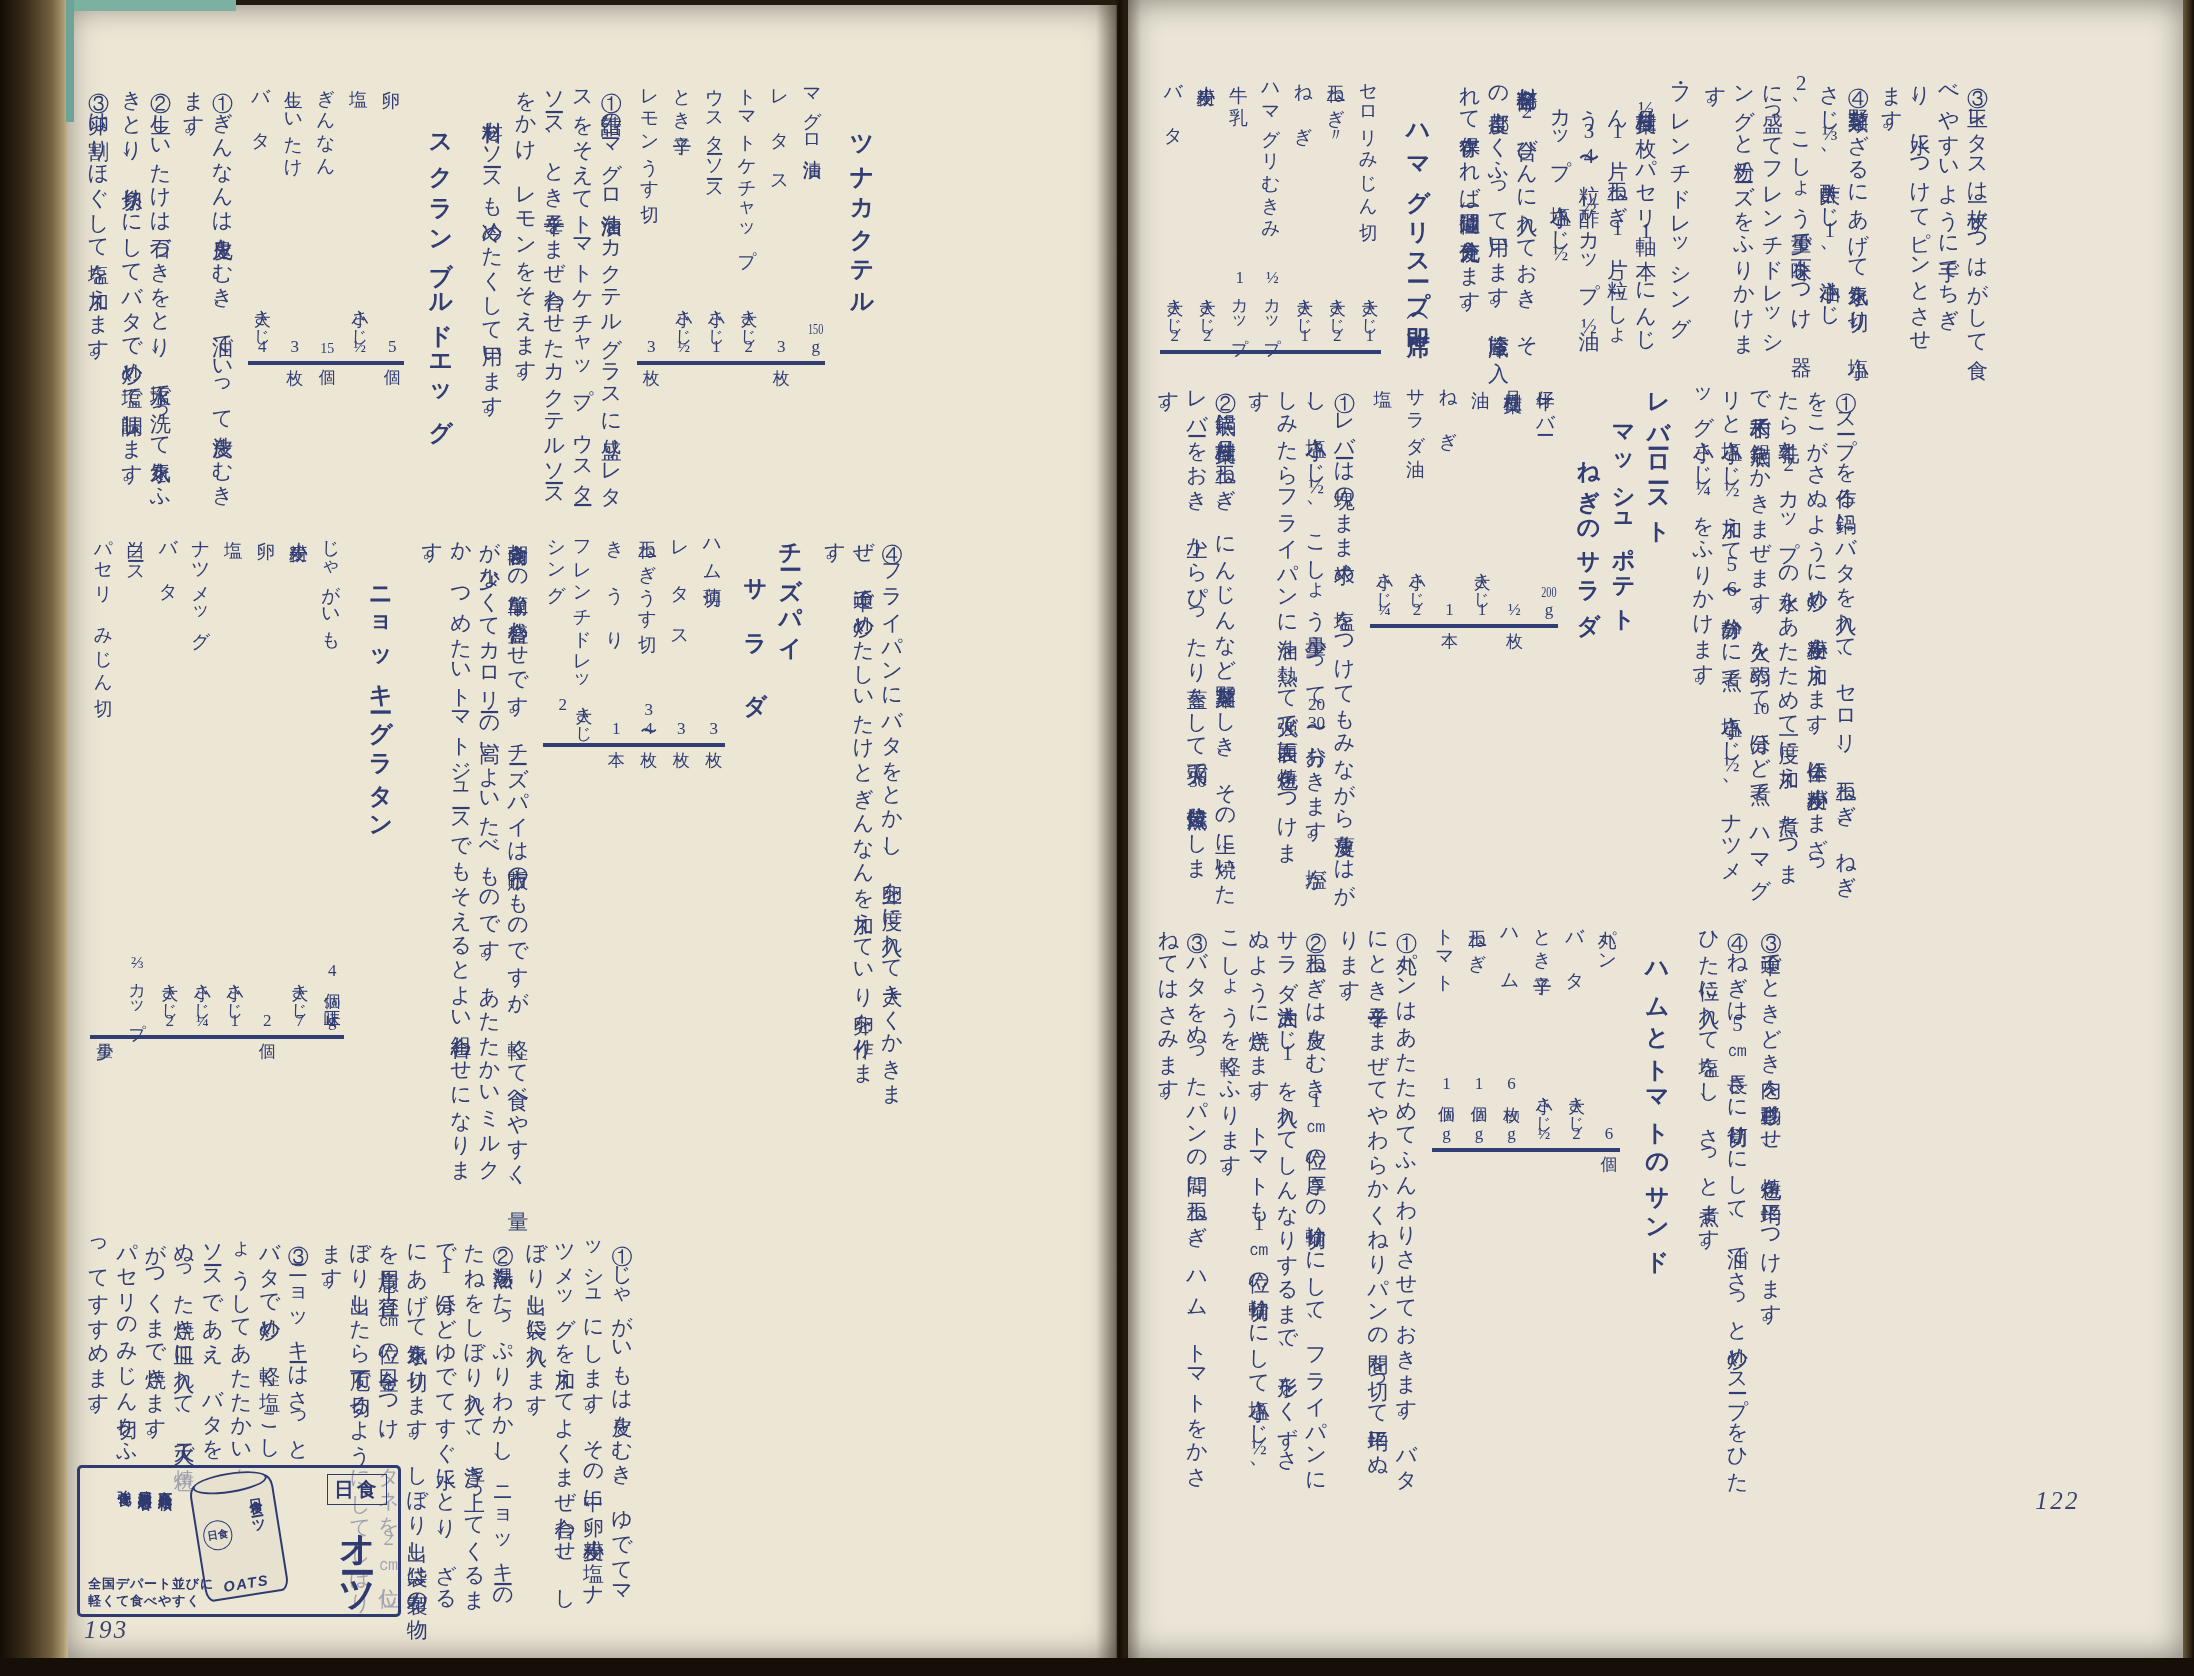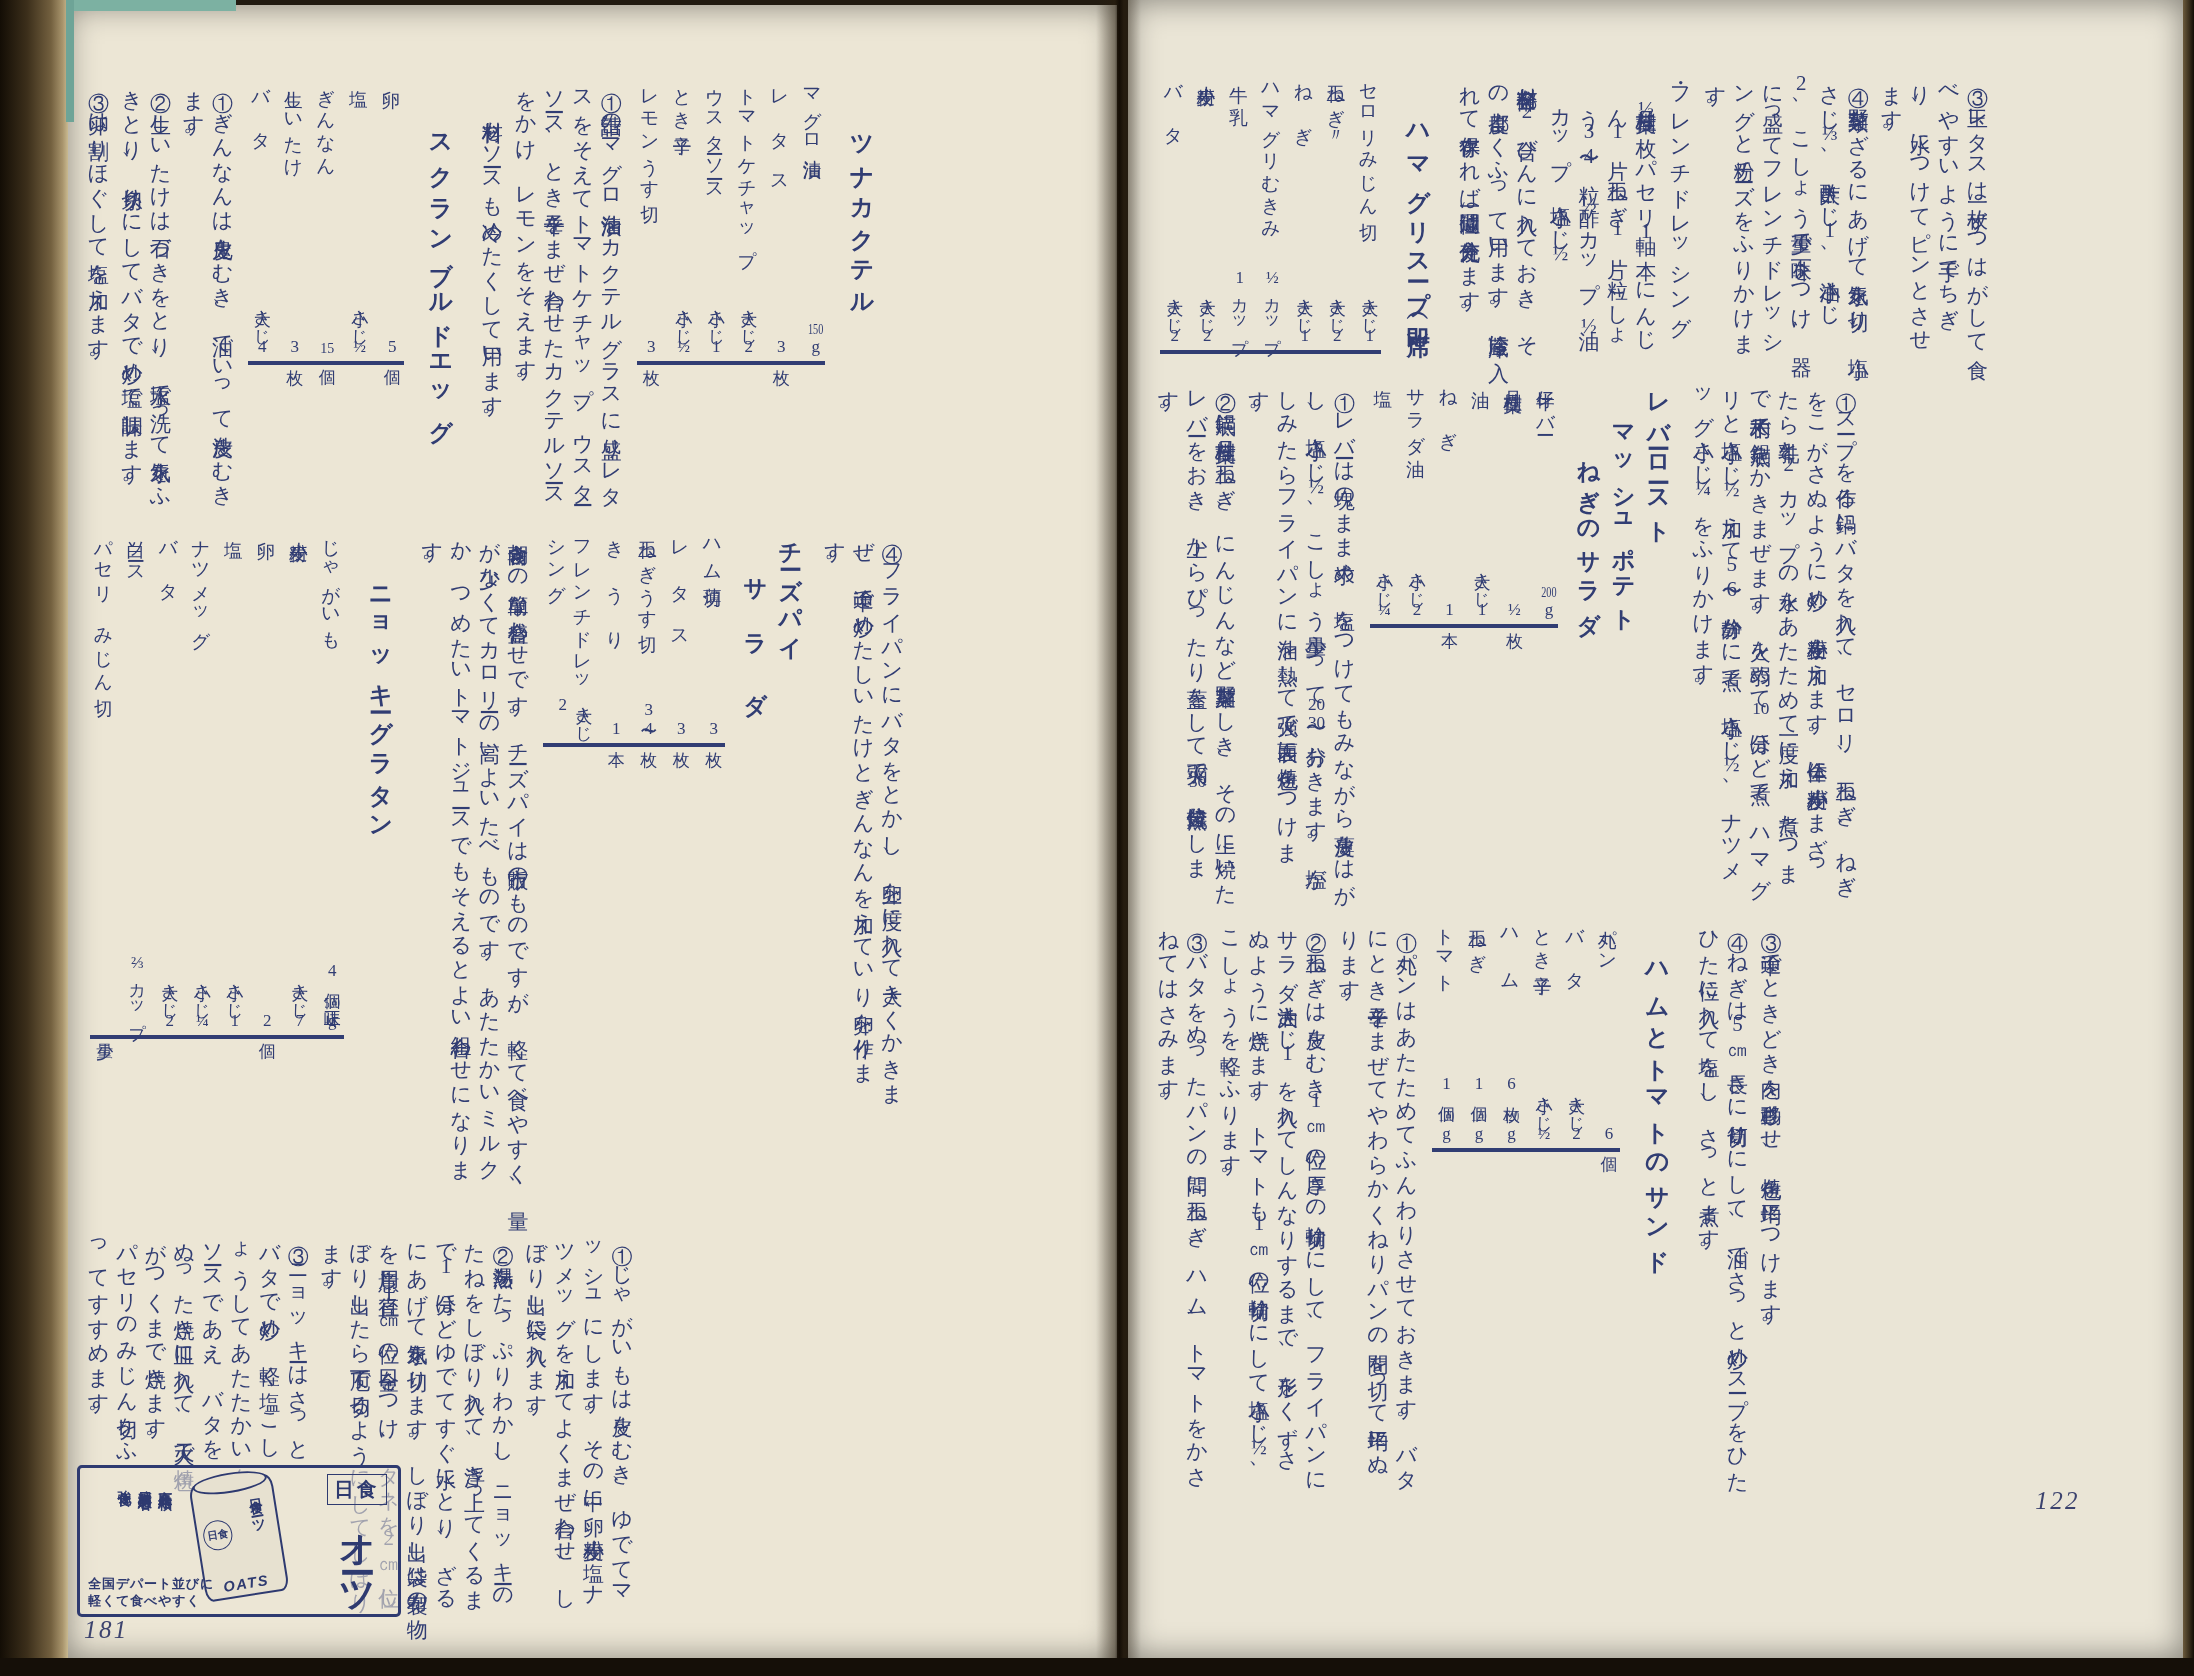--- a/index.html
+++ b/index.html
@@ -371,21 +371,21 @@
       <div class="ad-brand">
         <div class="ad-brand-small">日食</div>
         <div class="ad-brand-large">オーツ</div>
       </div>
       <div class="ad-note">
         <div>全国デパート並びに</div>
         <div>軽くて食べやすく</div>
       </div>
     </div>
 
-    <div class="page-number pn-left">181</div>
+    <div class="page-number pn-left">193</div>
   </div>
 
   <div class="gutter"></div>
   <div class="edge-left"></div>
   <div class="edge-right"></div>
   <div class="edge-bottom"></div>
   <div class="corner-teal"></div>
   <div class="corner-teal2"></div>
 </div>
 

